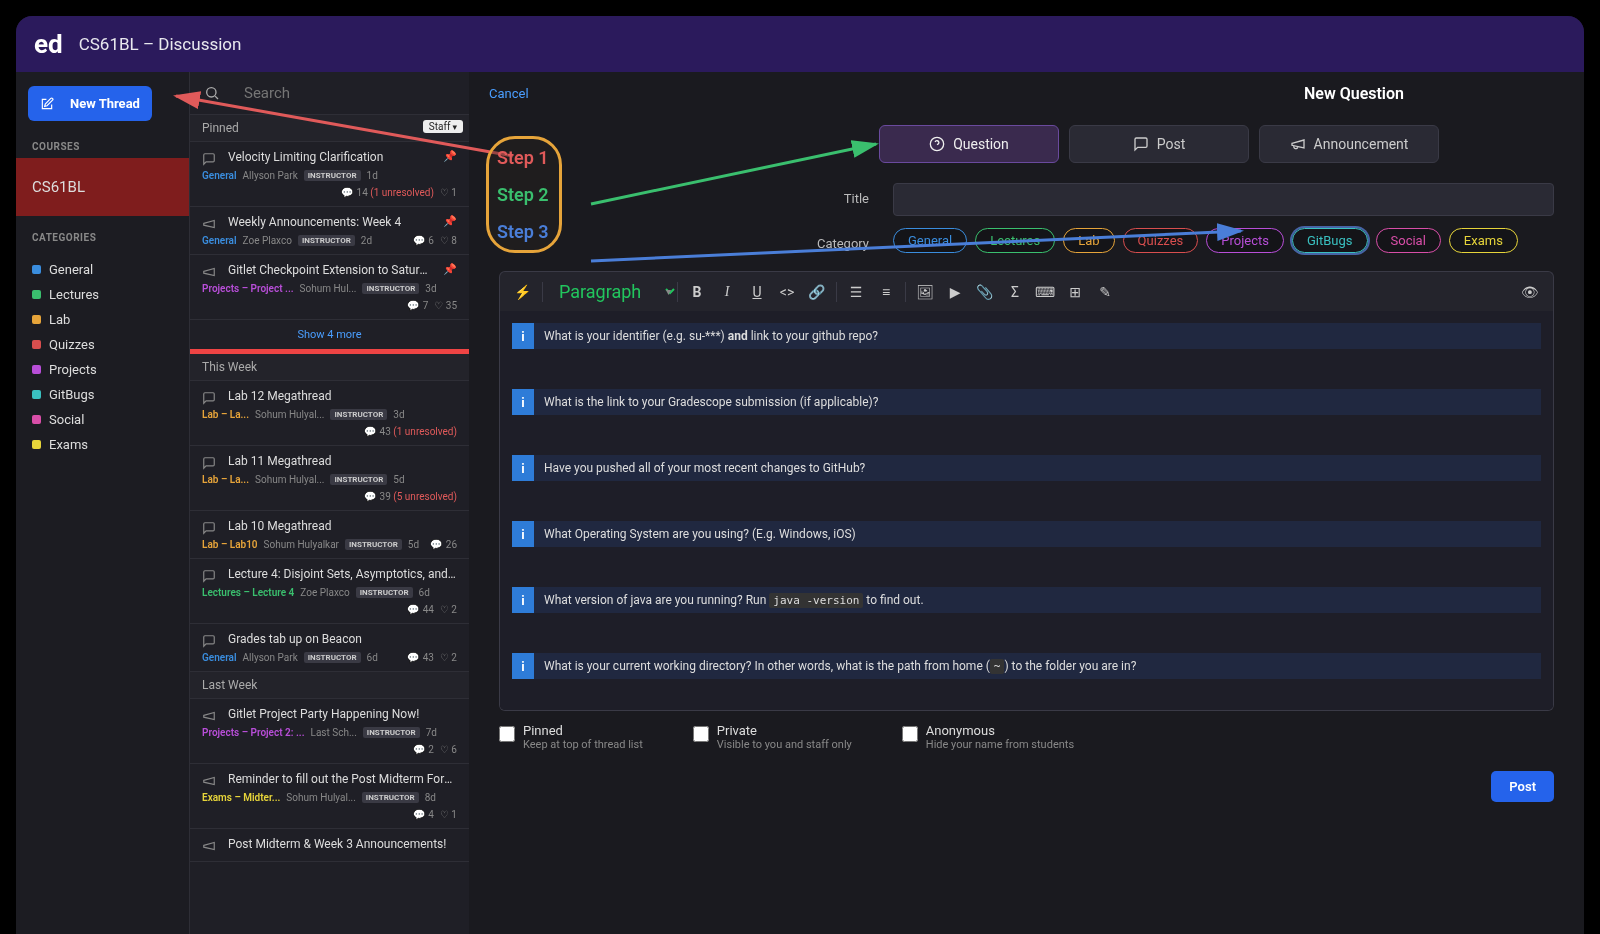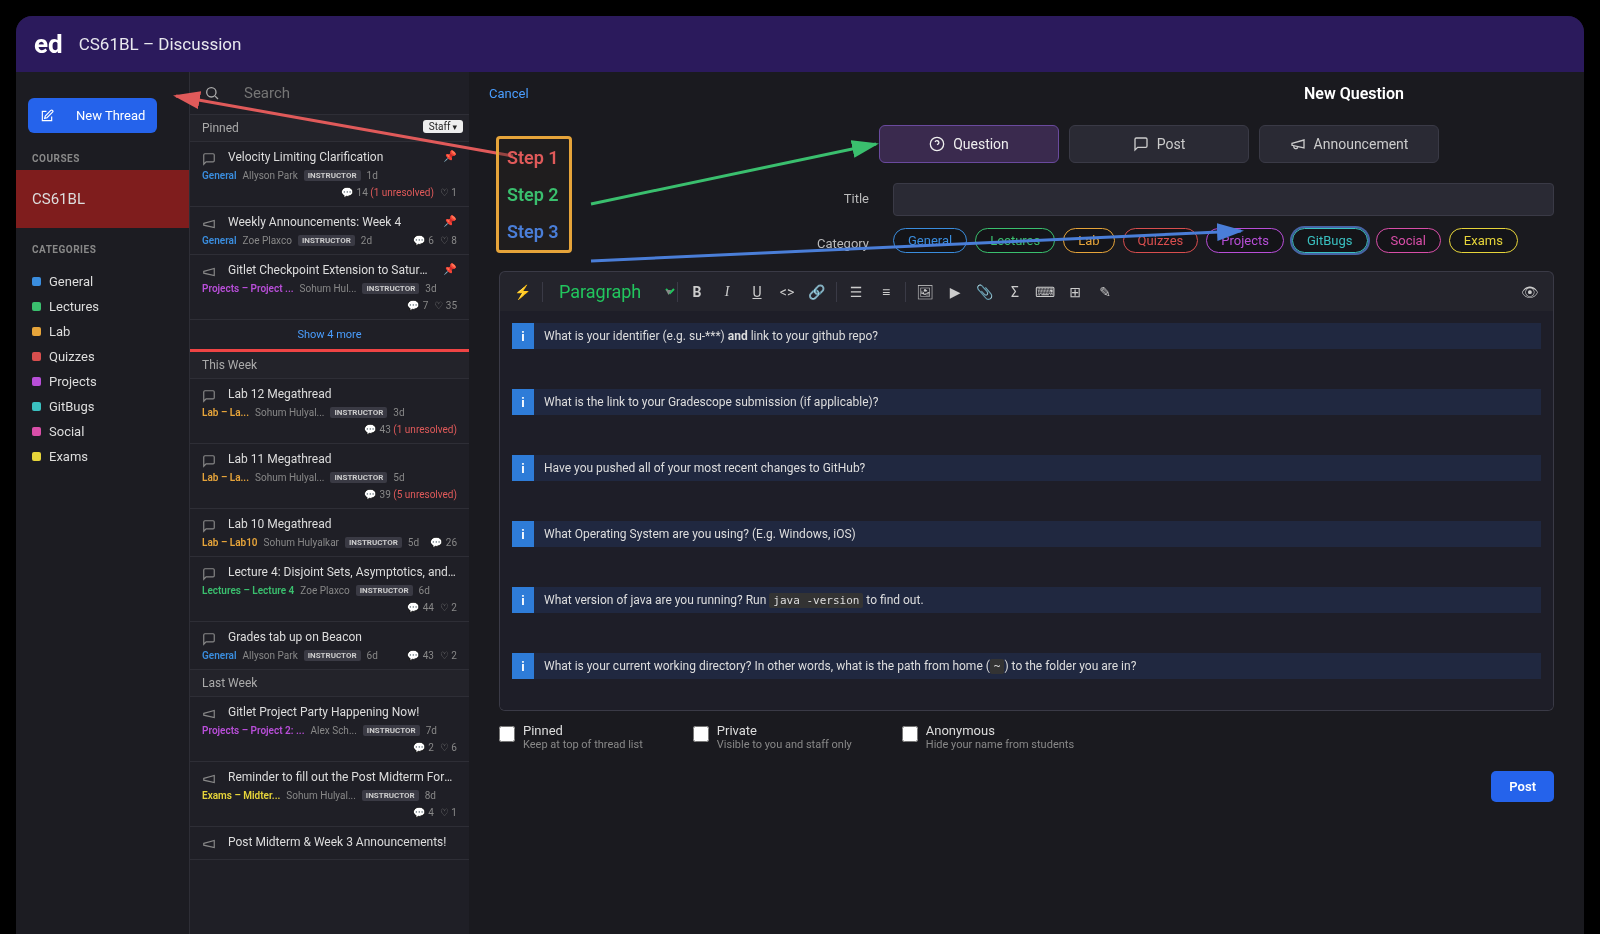--- a/index.html
+++ b/index.html
@@ -3,21 +3,21 @@
 <meta charset="utf-8">
 <style>
 * { margin: 0; padding: 0; box-sizing: border-box; font-family: -apple-system, BlinkMacSystemFont, "Segoe UI", Roboto, sans-serif; }
 body { background: #000; color: #ddd; position: relative; }
 .app { background: #1a1a1f; border-radius: 16px; margin: 16px; overflow: hidden; position: relative; height: 934px; }
 .topbar { background: #2b1a5c; display: flex; align-items: center; padding: 10px 18px; height: 56px; }
 .logo { font-weight: 700; font-size: 26px; color: #fff; margin-right: 16px; }
 .course-title { color: #e8e8ee; font-size: 17px; }
 .main { display: flex; height: calc(100% - 56px); }
 .sidebar { width: 173px; background: #1c1c22; padding: 10px 0; flex-shrink: 0; }
-.new-thread-btn { margin: 16px 12px 14px; background: #2563eb; color: #fff; border: none; border-radius: 6px; padding: 10px 12px; font-size: 13px; font-weight: 400; display: flex; align-items: center; gap: 22px; cursor: pointer; }
+.new-thread-btn { margin: 4px 12px 14px; background: #2563eb; color: #fff; border: none; border-radius: 6px; padding: 10px 12px; font-size: 13px; font-weight: 700; display: flex; align-items: center; gap: 16px; cursor: pointer; }
 .new-thread-btn svg { width: 14px; height: 14px; }
 .sb-header { color: #888; font-size: 10px; font-weight: 700; letter-spacing: 0.5px; padding: 6px 16px; }
 .sb-course-item { padding: 20px 16px; color: #ddd; font-size: 15px; background: #7f1d1d; cursor: pointer; }
 .sb-cats { margin-top: 8px; }
 .cat-item { display: flex; align-items: center; gap: 8px; padding: 5px 16px; font-size: 13px; color: #ddd; cursor: pointer; }
 .cat-dot { width: 9px; height: 9px; border-radius: 2px; flex-shrink: 0; }
 .threadcol { width: 280px; background: #1f1f26; border-left: 1px solid #2e2e36; flex-shrink: 0; overflow-y: auto; position: relative; }
 .searchbar { display: flex; align-items: center; gap: 24px; padding: 12px 14px; border-bottom: 1px solid #2e2e36; color: #aaa; }
 .searchbar svg { width: 16px; height: 16px; }
 .searchbar input { background: transparent; border: none; color: #ddd; font-size: 15px; outline: none; flex: 1; }
@@ -26,21 +26,21 @@
 .thread-item { padding: 8px 12px; border-bottom: 1px solid #2e2e36; cursor: pointer; }
 .ti-row1 { display: flex; align-items: start; gap: 12px; }
 .ti-icon { width: 14px; height: 14px; color: #888; flex-shrink: 0; margin-top: 2px; }
 .ti-title { font-size: 12px; color: #ddd; flex: 1; white-space: nowrap; overflow: hidden; text-overflow: ellipsis; }
 .ti-pin { color: #a06bd8; font-size: 11px; }
 .ti-row2 { display: flex; align-items: center; gap: 6px; margin-top: 4px; font-size: 10px; color: #888; flex-wrap: wrap; }
 .ti-cat { font-weight: 600; }
 .ti-inst { background: #3a3a44; color: #ccc; font-size: 8px; padding: 1px 4px; border-radius: 2px; font-weight: 700; }
 .ti-stats { margin-left: auto; display: flex; gap: 6px; align-items: center; }
 .unresolved { color: #e05a5a; }
-.show-more { text-align: center; padding: 8px; font-size: 11px; color: #4a9eff; cursor: pointer; border-bottom: 3px solid #ef4444; }
+.show-more { text-align: center; padding: 8px; font-size: 11px; color: #4a9eff; cursor: pointer; border-bottom: 5px solid #ef4444; }
 .content { flex: 1; background: #1a1a1f; display: flex; flex-direction: column; overflow: hidden; }
 .content-header { display: flex; align-items: center; padding: 12px 20px; }
 .cancel-link { color: #4a9eff; font-size: 13px; cursor: pointer; }
 .nq-title { color: #fff; font-size: 16px; font-weight: 600; margin-left: auto; margin-right: 160px; }
 .type-tabs { display: flex; gap: 10px; padding: 10px 30px 14px; margin-left: 380px; }
 .type-tab { flex: 1; max-width: 180px; background: #2a2a34; border: 1px solid #3a3a46; color: #ccc; border-radius: 6px; padding: 10px 0; display: flex; align-items: center; justify-content: center; gap: 8px; cursor: pointer; font-size: 14px; }
 .type-tab.active { background: #3a2a4e; border-color: #6a4a9e; color: #eee; }
 .type-tab svg { width: 16px; height: 16px; }
 .form-row { display: flex; align-items: flex-start; padding: 6px 30px; gap: 14px; }
 .form-label { width: 380px; text-align: right; padding-right: 10px; color: #bbb; font-size: 13px; padding-top: 8px; flex-shrink: 0; }
@@ -289,21 +289,21 @@
           <div class="section-header">Last Week</div>
           <div class="thread-item">
       <div class="ti-row1">
               <svg class="ti-icon" viewBox="0 0 24 24" fill="none" stroke="currentColor" stroke-width="2">
                 <path d="m3 11 18-5v12L3 14v-3z"></path>
               </svg>
               <span class="ti-title">Gitlet Project Party Happening Now!</span>
             </div>
       <div class="ti-row2">
               <span class="ti-cat" style="color:#b84ed8">Projects – Project 2: ...</span>
-              <span>Alex Sch...</span>
+              <span>Last Sch...</span>
               <span class="ti-inst">INSTRUCTOR</span>
               <span>7d</span>
               <span class="ti-stats">
                 <span>💬 2</span>
                 <span>♡ 6</span>
               </span>
             </div>
           </div>
           <div class="thread-item">
       <div class="ti-row1">
@@ -466,19 +466,19 @@
             <path d="M0,0 L0,6 L9,3 z" fill="#3abf6e"></path>
           </marker>
         <marker id="ah-blue" markerWidth="10" markerHeight="10" refX="8" refY="3" orient="auto">
             <path d="M0,0 L0,6 L9,3 z" fill="#4a7ed8"></path>
           </marker>
       </defs>
       <line x1="497" y1="140" x2="160" y2="80" stroke="#e05a5a" stroke-width="3" marker-end="url(#ah-red)"></line>
       <line x1="575" y1="188" x2="860" y2="128" stroke="#3abf6e" stroke-width="3" marker-end="url(#ah-green)"></line>
       <line x1="575" y1="245" x2="1225" y2="215" stroke="#4a7ed8" stroke-width="3" marker-end="url(#ah-blue)"></line>
     </svg>
-    <div class="step-box" style="left:480px;top:120px;">
+    <div class="step-box" style="left:470px;top:120px;border-radius:29px;">
       <div style="color:#e05a5a">Step 1</div>
       <div style="color:#3abf6e">Step 2</div>
       <div style="color:#4a7ed8">Step 3</div>
     </div>
   </div>
 </div>
 
 </body></html>

